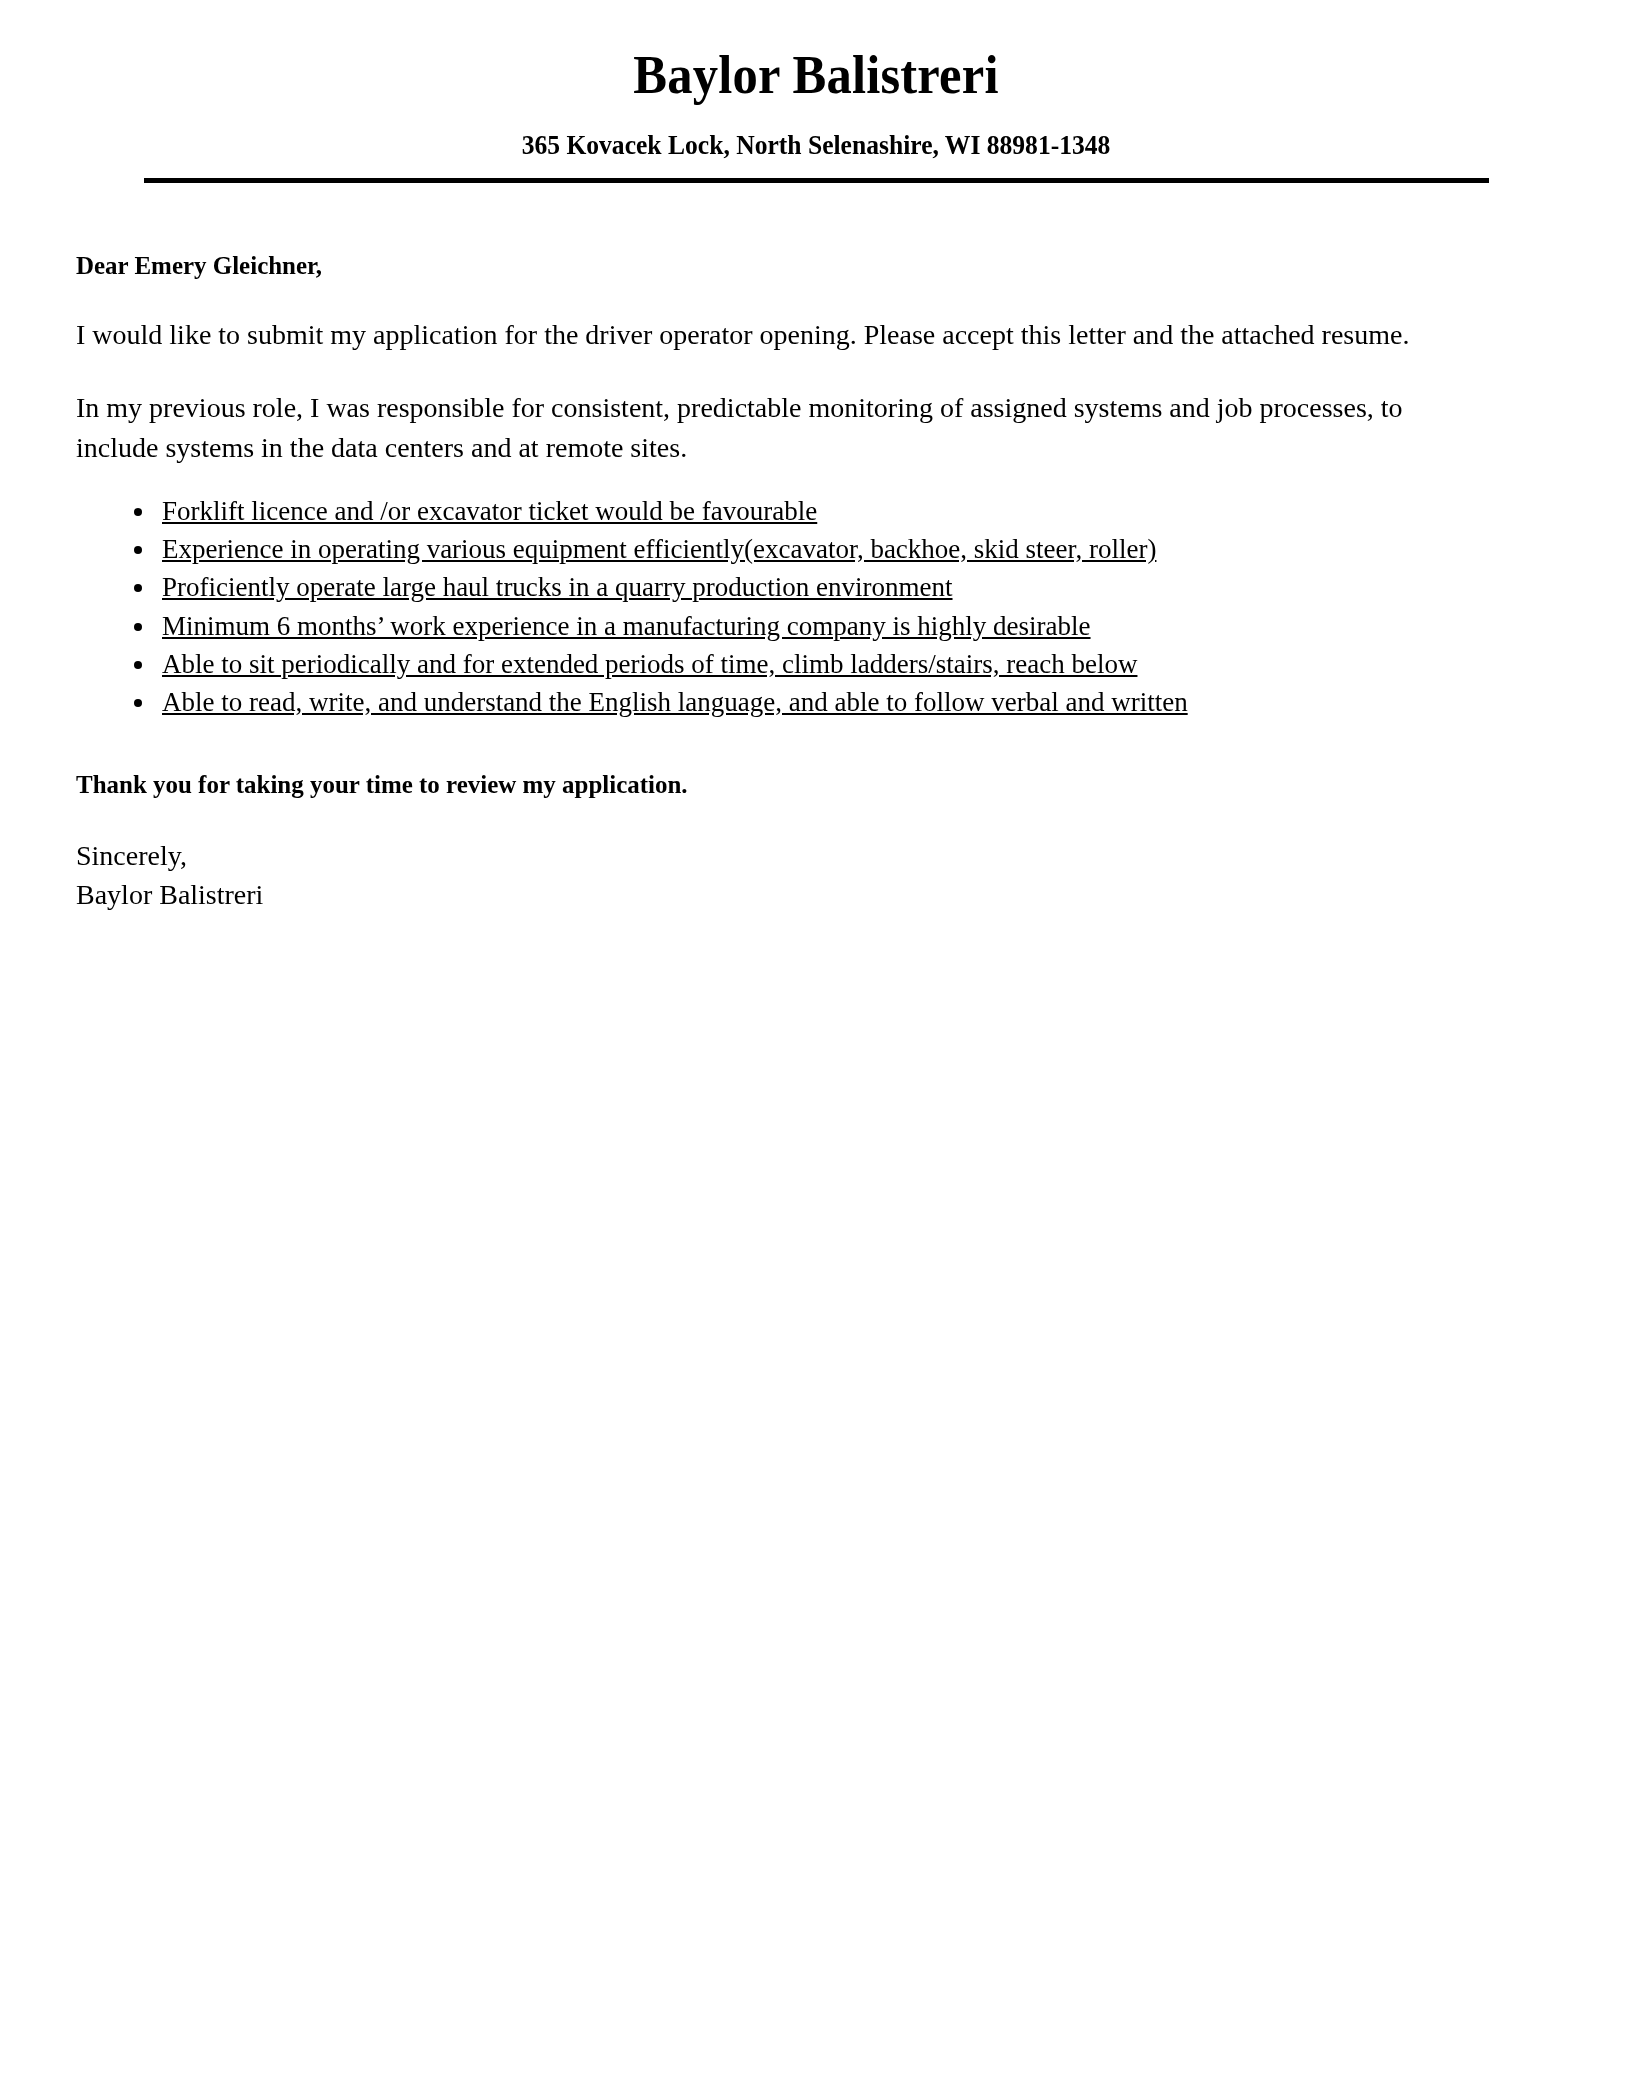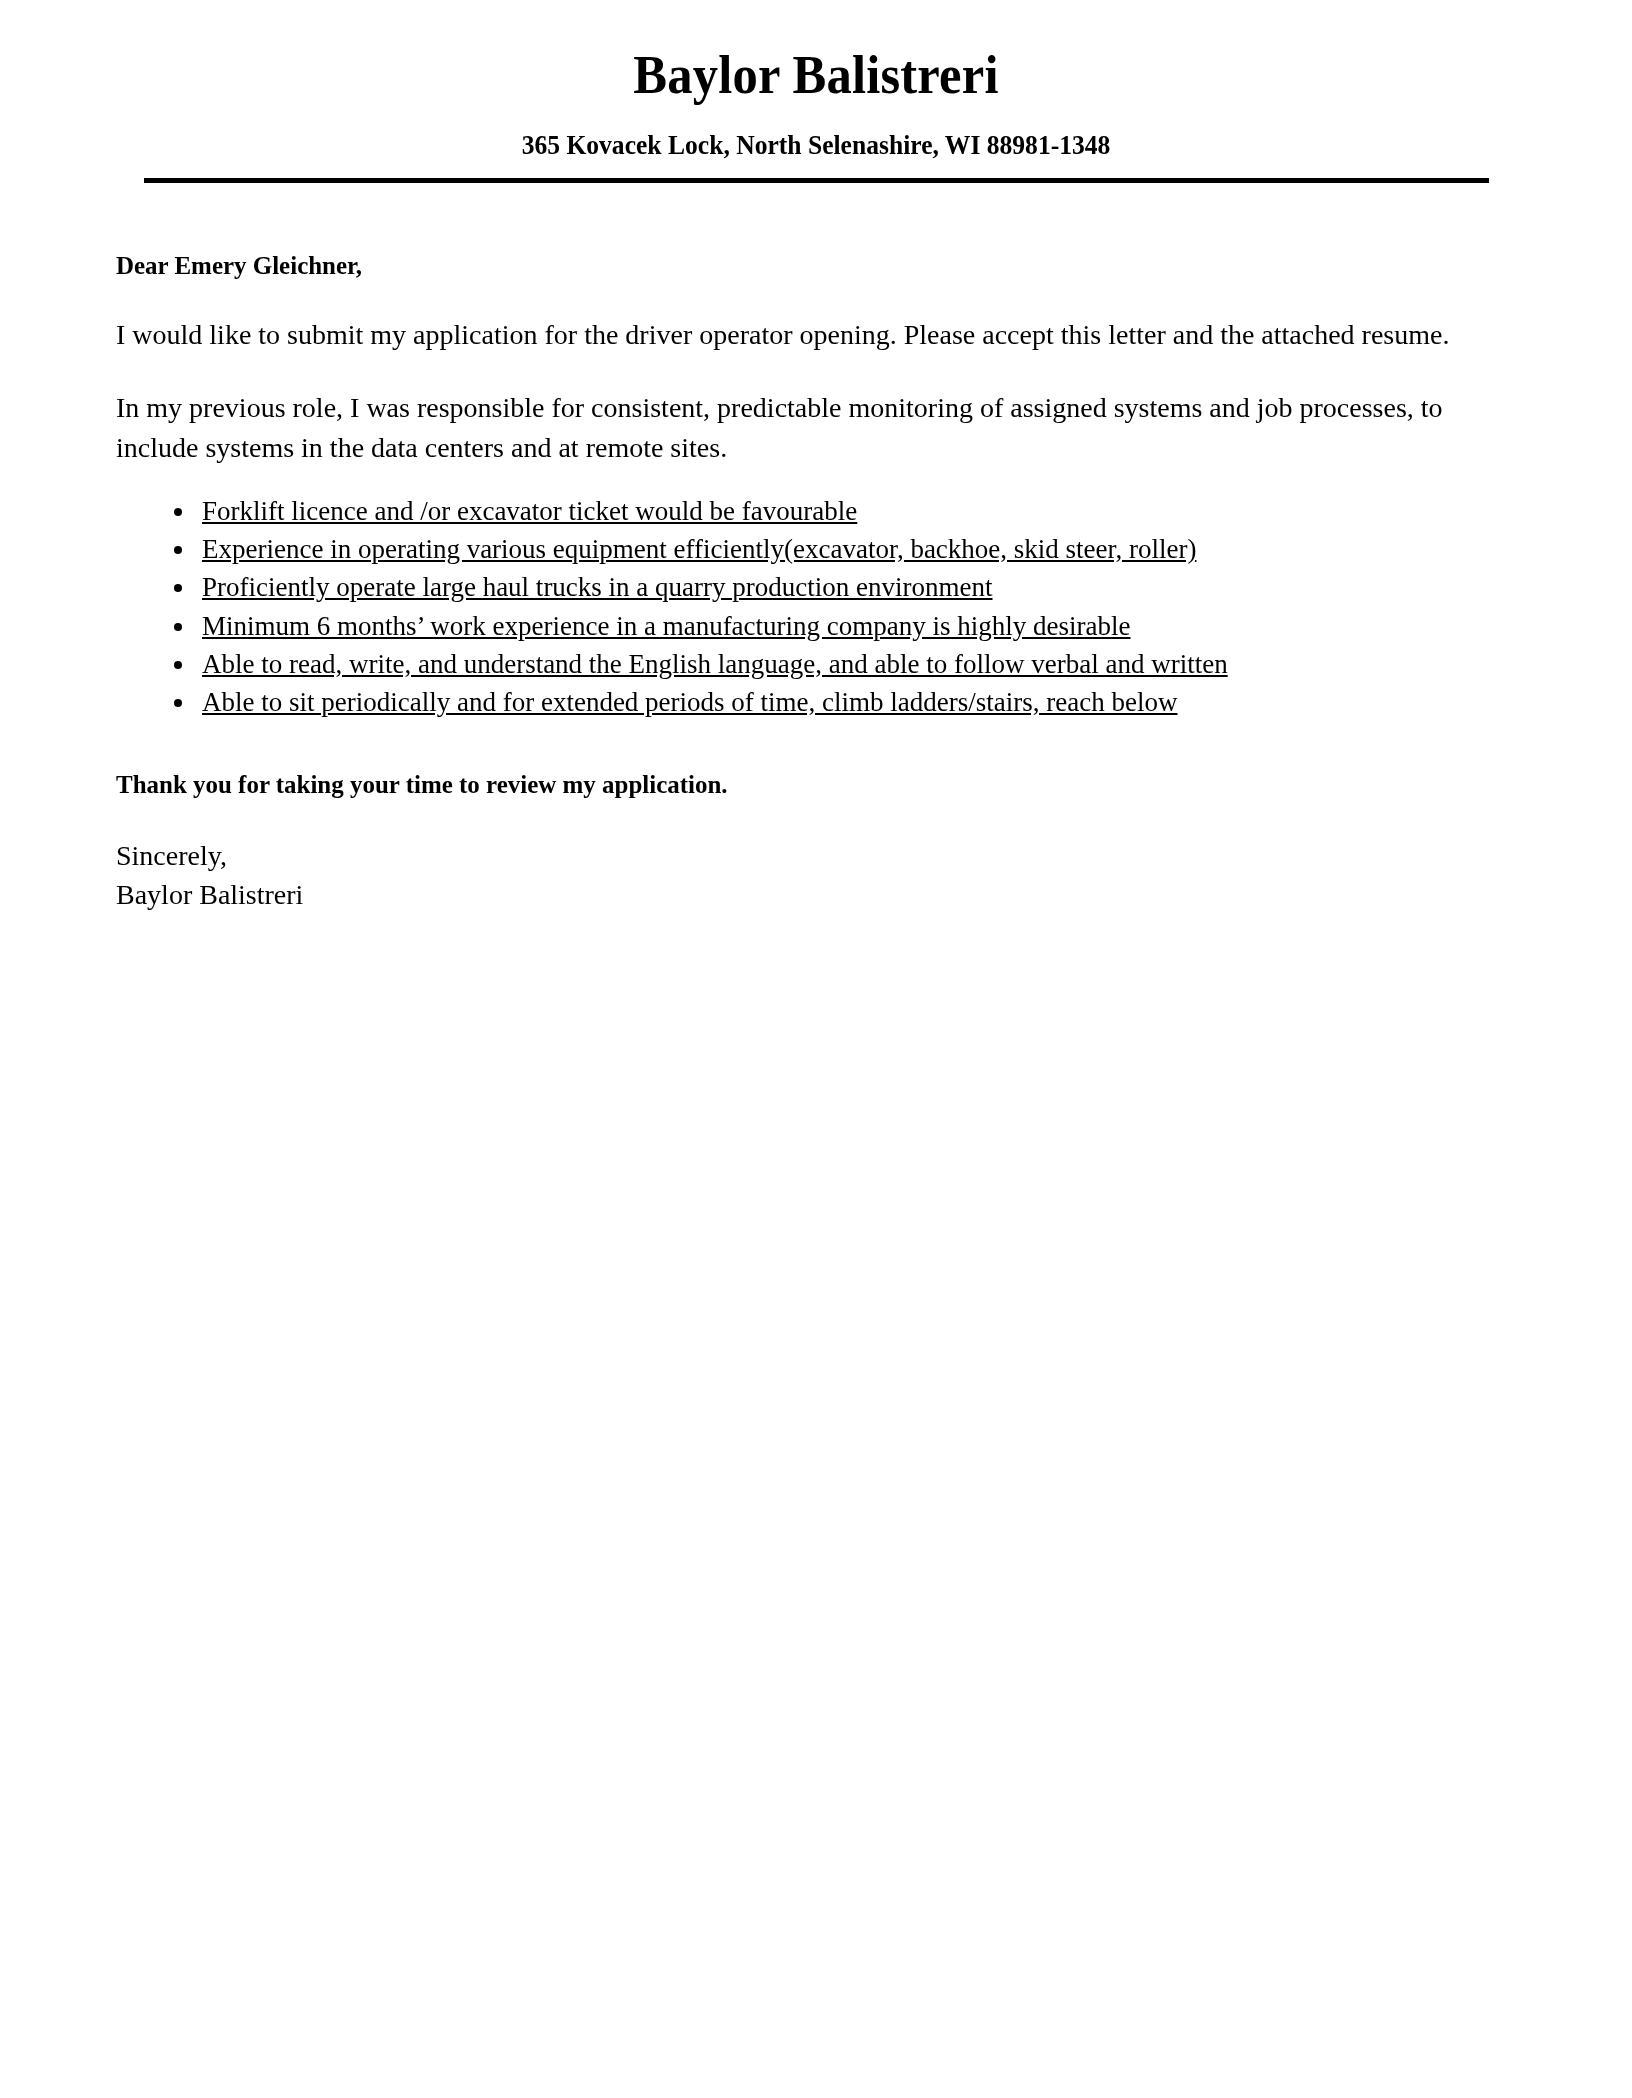--- a/index.html
+++ b/index.html
@@ -50,21 +50,21 @@
   }
   .head-rule {
     margin: 17px auto 0 auto;
     width: 1345px;
     height: 5px;
     background: #000000;
   }
 
   
   .letter-body {
-    padding: 0 152px 0 116px;
+    padding: 0 152px 0 76px;
   }
   .salutation {
     font-weight: bold;
     font-size: 26px;
     line-height: 1.3;
     margin: 66px 0 0 0;
     transform: scaleX(0.96);
     transform-origin: left center;
   }
   .para {
@@ -131,22 +131,22 @@
     <p class="para">I would like to submit my application for the driver operator opening. Please accept this letter and the attached resume.</p>
 
     <p class="para">In my previous role, I was responsible for consistent, predictable monitoring of assigned systems and job processes, to include systems in the data centers and at remote sites.</p>
 
 
     <ul class="bullet-list">
       <li>Forklift licence and /or excavator ticket would be favourable</li>
       <li>Experience in operating various equipment efficiently(excavator, backhoe, skid steer, roller)</li>
       <li>Proficiently operate large haul trucks in a quarry production environment</li>
       <li>Minimum 6 months’ work experience in a manufacturing company is highly desirable</li>
+      <li>Able to sit periodically and for extended periods of time, climb ladders/stairs, reach below</li>
       <li>Able to read, write, and understand the English language, and able to follow verbal and written</li>
-      <li>Able to sit periodically and for extended periods of time, climb ladders/stairs, reach below</li>
     </ul>
 
     <p class="closing-thanks">Thank you for taking your time to review my application.</p>
 
     <div class="signoff">
       <div>Sincerely,</div>
       <div>Baylor Balistreri</div>
     </div>
 
   </div>

